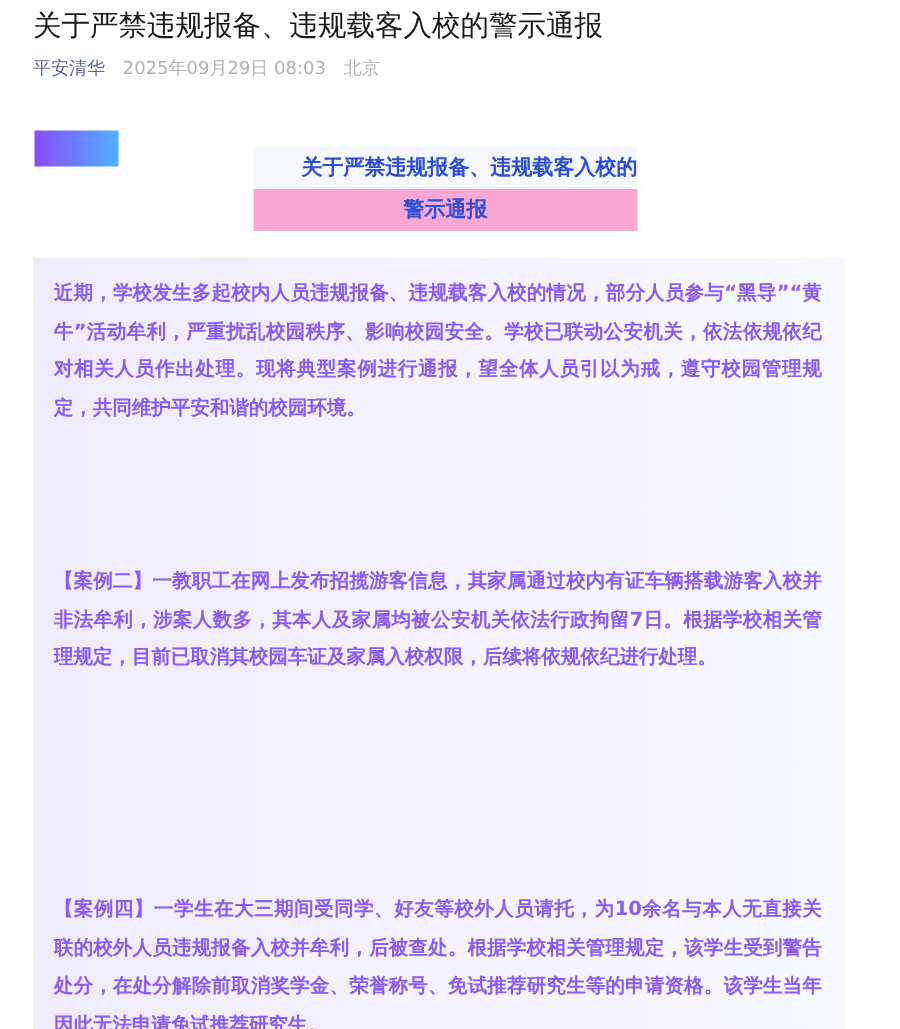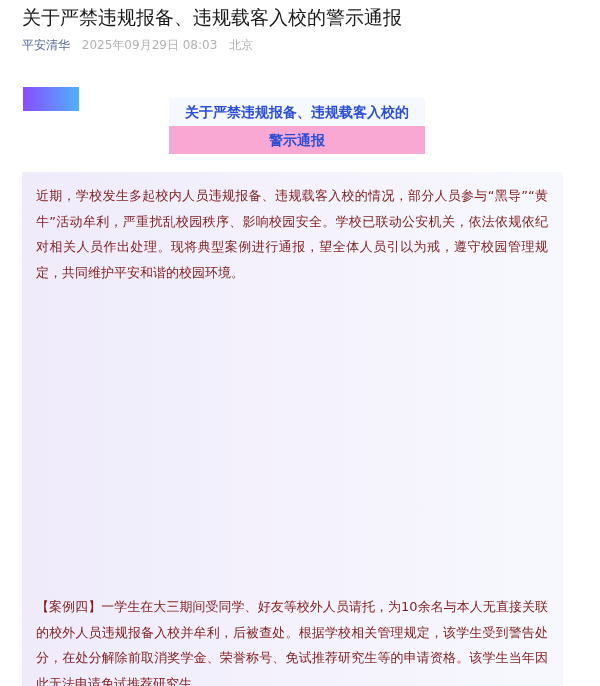--- a/index.html
+++ b/index.html
@@ -60,39 +60,40 @@
     }
     .banner-line {
       height: 28px;
       line-height: 28px;
       text-align: center;
       font-size: 14px;
       font-weight: bold;
       color: #2c4fd6;
       white-space: nowrap;
     }
-    .banner-line.l1 { background: #f5f8ff; }
+    .banner-line.l1 { background: #f5f8ff; text-align: right; }
     .banner-line.l2 { background: #f9a8d4; }
     .content-box {
       position: absolute;
       left: 22px;
       top: 172px;
       width: 541px;
       height: 514px;
       background: linear-gradient(90deg, #efebfb 0%, #f5f3fd 60%, #f7f8fe 100%);
     }
     .para {
       position: absolute;
       left: 36px;
       width: 512px;
       font-size: 13px;
       line-height: 25.5px;
-      color: #7f1d1d;
+      color: #8b5cf6;
       margin: 0;
       text-align: justify;
+      font-weight: bold;
     }
   </style>
 </head>
 <body>
 
 <div class="page">
   <h1 class="title">关于严禁违规报备、违规载客入校的警示通报</h1>
 
   <div class="meta">
     <span class="account">平安清华</span>
@@ -103,14 +104,15 @@
   <div class="gradient-bar"></div>
 
   <div class="banner">
     <div class="banner-line l1">关于严禁违规报备、违规载客入校的</div>
     <div class="banner-line l2">警示通报</div>
   </div>
 
   <div class="content-box"></div>
 
   <p class="para" style="top:183px;">近期，学校发生多起校内人员违规报备、违规载客入校的情况，部分人员参与“黑导”“黄牛”活动牟利，严重扰乱校园秩序、影响校园安全。学校已联动公安机关，依法依规依纪对相关人员作出处理。现将典型案例进行通报，望全体人员引以为戒，遵守校园管理规定，共同维护平安和谐的校园环境。</p>
+  <p class="para" style="top:375px;">【案例二】一教职工在网上发布招揽游客信息，其家属通过校内有证车辆搭载游客入校并非法牟利，涉案人数多，其本人及家属均被公安机关依法行政拘留7日。根据学校相关管理规定，目前已取消其校园车证及家属入校权限，后续将依规依纪进行处理。</p>
   <p class="para" style="top:594px;">【案例四】一学生在大三期间受同学、好友等校外人员请托，为10余名与本人无直接关联的校外人员违规报备入校并牟利，后被查处。根据学校相关管理规定，该学生受到警告处分，在处分解除前取消奖学金、荣誉称号、免试推荐研究生等的申请资格。该学生当年因此无法申请免试推荐研究生。</p>
 </div>
 
 </body></html>

